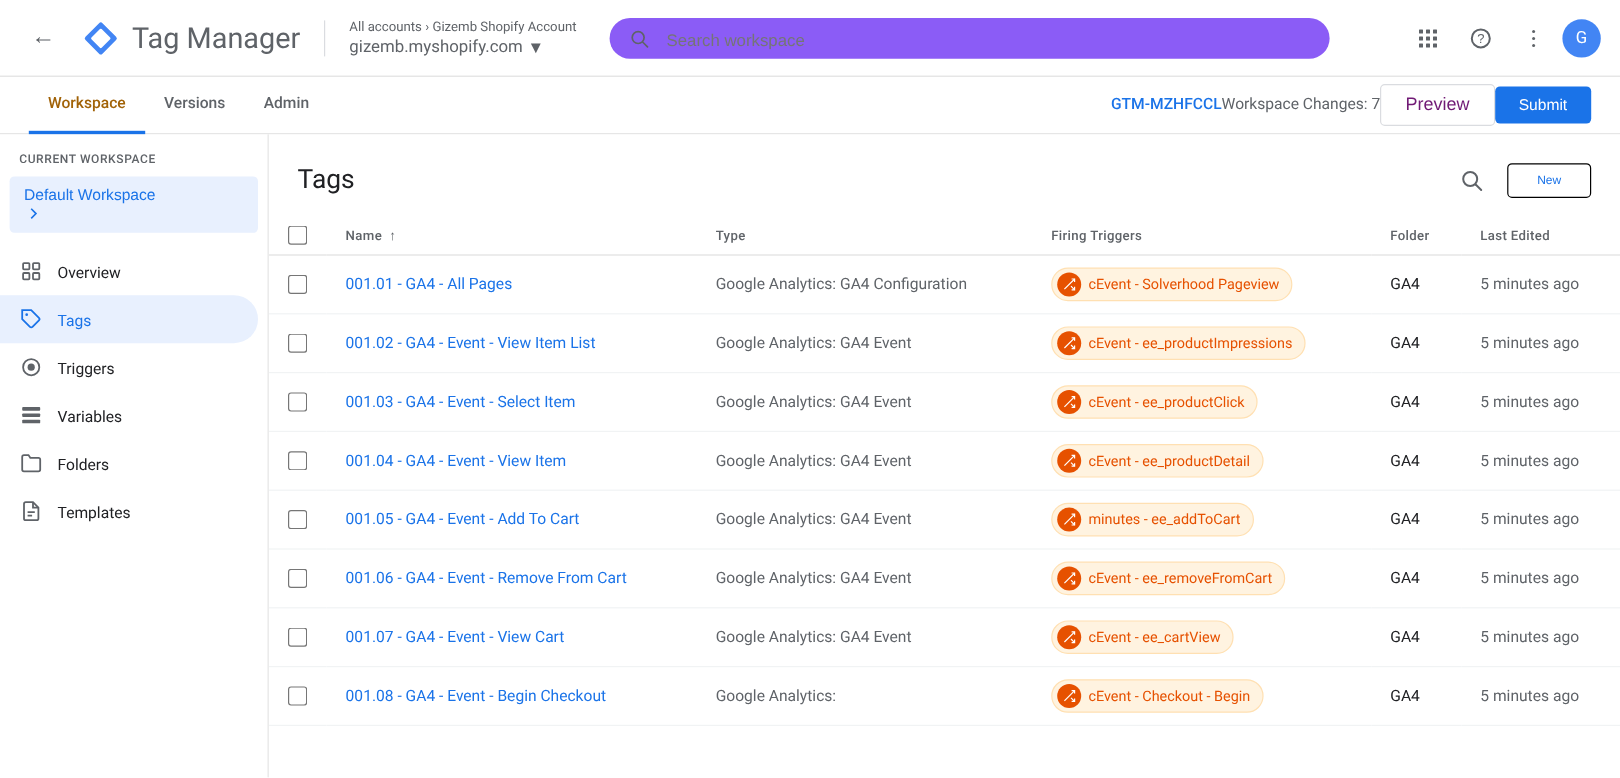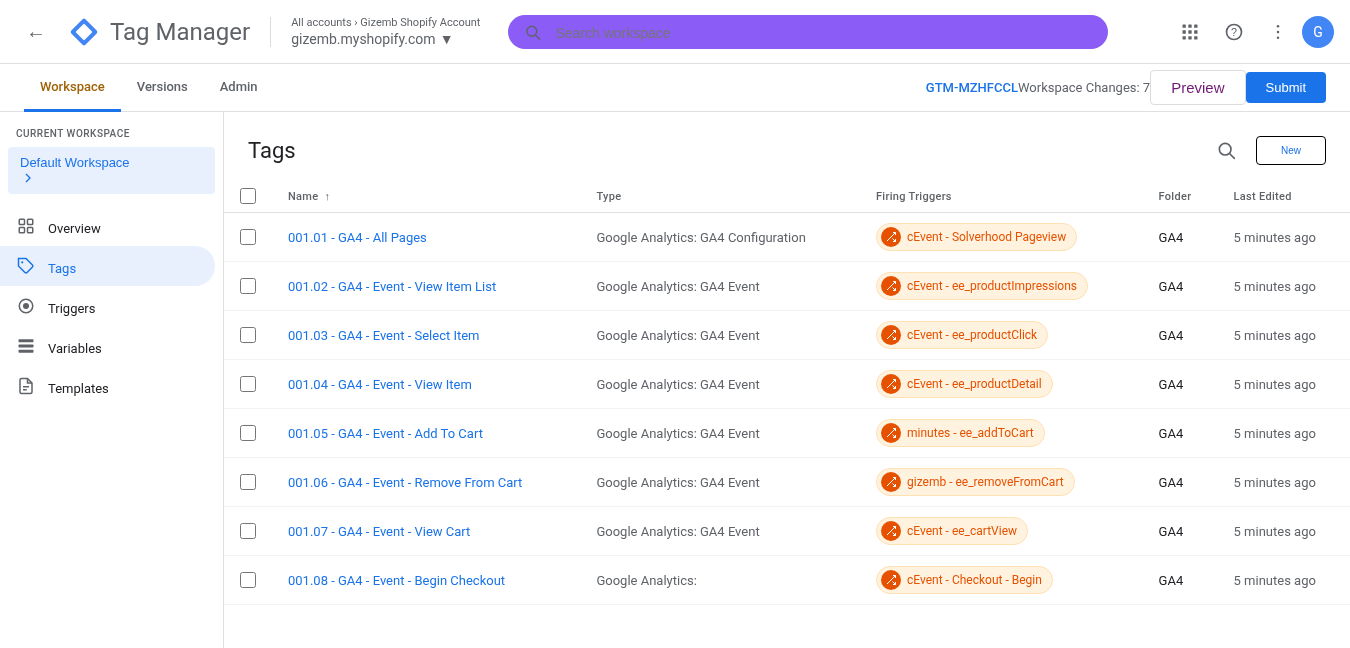--- a/index.html
+++ b/index.html
@@ -382,20 +382,28 @@
         <span class="sidebar-icon">
           <svg width="18" height="18" viewBox="0 0 24 24" fill="none">
             <rect x="2" y="3" width="20" height="4" rx="1" fill="#5f6368"></rect>
             <rect x="2" y="10" width="20" height="4" rx="1" fill="#5f6368"></rect>
             <rect x="2" y="17" width="20" height="4" rx="1" fill="#5f6368"></rect>
           </svg>
         </span>
         <span>Variables</span>
       </div>
 
+      <div class="sidebar-item">
+        <span class="sidebar-icon">
+          <svg width="18" height="18" viewBox="0 0 24 24" fill="none">
+            <path d="M22 19a2 2 0 01-2 2H4a2 2 0 01-2-2V5a2 2 0 012-2h5l2 3h9a2 2 0 012 2z" stroke="#5f6368" stroke-width="2"></path>
+          </svg>
+        </span>
+        <span>Folders</span>
+      </div>
 
       <div class="sidebar-item">
         <span class="sidebar-icon">
           <svg width="18" height="18" viewBox="0 0 24 24" fill="none">
             <path d="M14 2H6a2 2 0 00-2 2v16a2 2 0 002 2h12a2 2 0 002-2V8z" stroke="#5f6368" stroke-width="2"></path>
             <polyline points="14 2 14 8 20 8" stroke="#5f6368" stroke-width="2"></polyline>
             <line x1="8" y1="13" x2="16" y2="13" stroke="#5f6368" stroke-width="2"></line>
             <line x1="8" y1="17" x2="13" y2="17" stroke="#5f6368" stroke-width="2"></line>
           </svg>
         </span>
@@ -590,21 +598,21 @@
     <td>
       <span class="trigger-chip">
         <span class="trigger-icon">
           <svg width="12" height="12" viewBox="0 0 24 24" fill="white">
             <polyline points="16 3 21 3 21 8" stroke="white" stroke-width="2" fill="none"></polyline>
             <line x1="4" y1="20" x2="21" y2="3" stroke="white" stroke-width="2"></line>
             <polyline points="21 16 21 21 16 21" stroke="white" stroke-width="2" fill="none"></polyline>
             <line x1="15" y1="15" x2="21" y2="21" stroke="white" stroke-width="2"></line>
           </svg>
         </span>
-        <span>gizemb - ee_removeFromCart</span>
+        <span>cEvent - ee_removeFromCart</span>
       </span>
     </td>
     <td class="folder-cell">GA4</td>
     <td class="last-edited-cell">5 minutes ago</td>
   </tr>
           <tr>
     <td>
       <div class="col-checkbox">
         <input type="checkbox" style="">
       </div>

